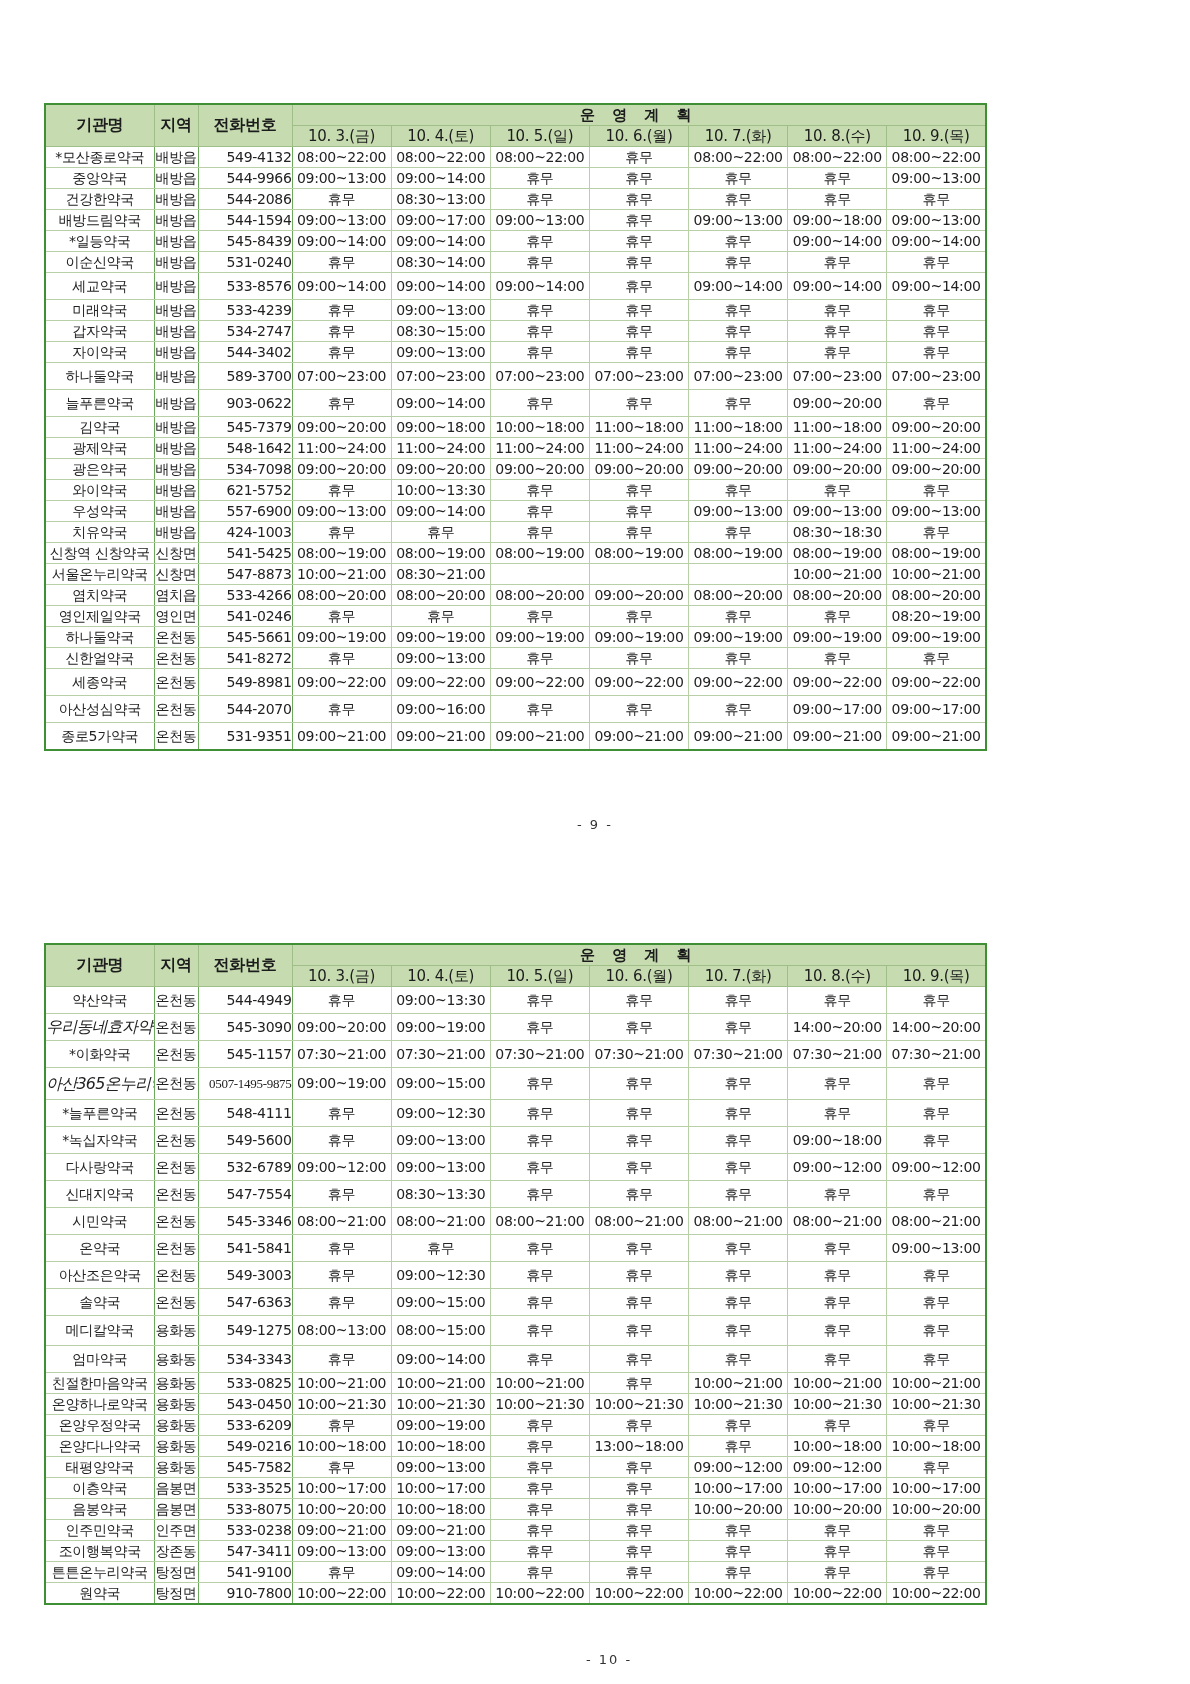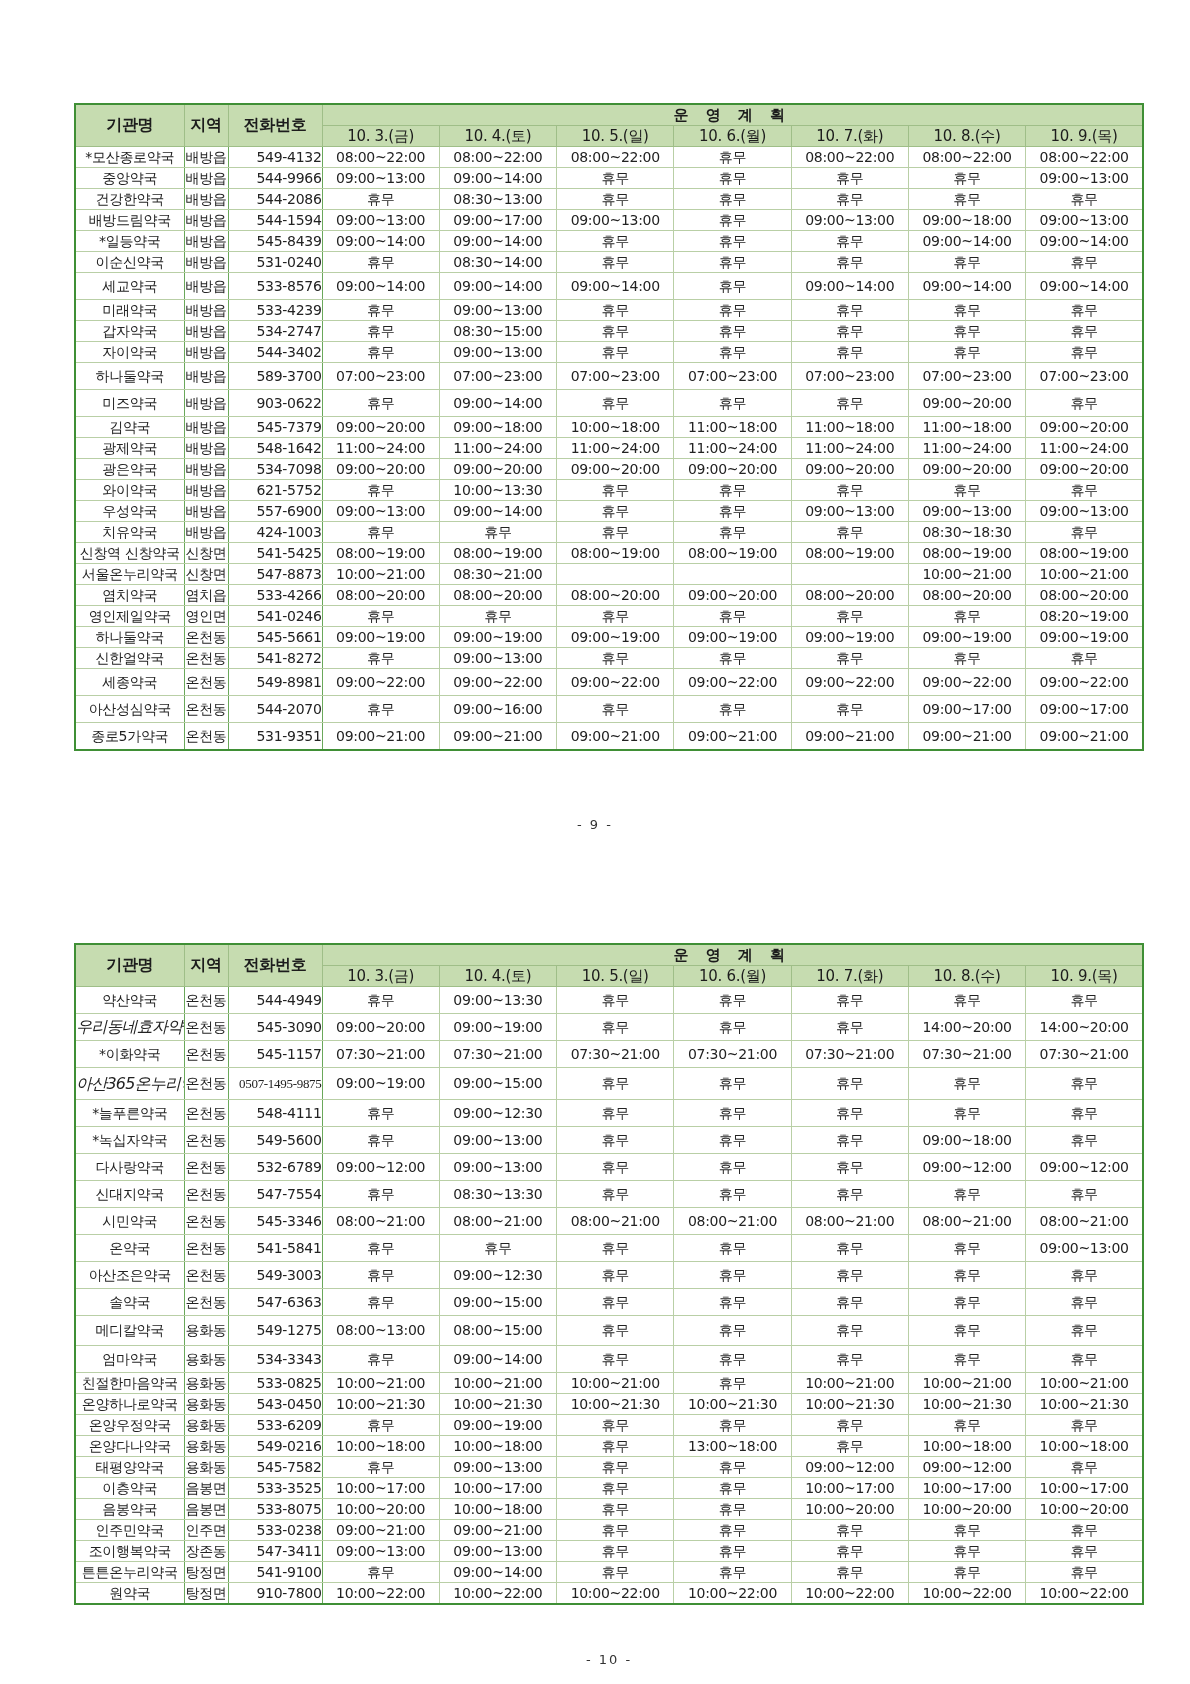--- a/index.html
+++ b/index.html
@@ -1,18 +1,18 @@
 <!DOCTYPE html>
 <html><head>
 <meta charset="utf-8">
 <style>
   html, body { margin: 0; padding: 0; background: #ffffff; }
   body { width: 1190px; height: 1684px; position: relative; overflow: hidden;
          font-family: "DejaVu Sans", "Liberation Sans", sans-serif; color: #222; }
-  .tbl { position: absolute; left: 74px; width: 1070px; border-collapse: collapse;
+  .tbl { position: absolute; left: 44px; width: 943px; border-collapse: collapse;
          table-layout: fixed; border: 2px solid #3f8f35; font-size: 14px; padding-left: 43px; }
   .tbl col.c-name { width: 109px; }
   .tbl col.c-area { width: 44px; }
   .tbl col.c-phone { width: 94px; }
   .tbl td, .tbl th { border: 1px solid #b9cfa6; text-align: center; padding: 0; white-space: nowrap; overflow: hidden; letter-spacing: -0.3px; }
   .tbl thead th { background: #c6dcb0; font-weight: bold; color: #1c1c1c; border-color: #9fbe88; }
   .tbl thead th.big { font-size: 16px; }
   .tbl thead th.plan { letter-spacing: 6px; font-size: 15px; height: 20px; }
   .tbl thead tr.dates th { font-size: 15px; height: 20px; font-weight: normal; }
   .tbl td.name, .tbl td.area { border-right-color: #6aa85a; }
@@ -185,21 +185,21 @@
         <td class="phone">589-3700</td>
         <td>07:00~23:00</td>
         <td>07:00~23:00</td>
         <td>07:00~23:00</td>
         <td>07:00~23:00</td>
         <td>07:00~23:00</td>
         <td>07:00~23:00</td>
         <td>07:00~23:00</td>
       </tr>
       <tr class="tall">
-        <td class="name">미즈약국</td>
+        <td class="name">늘푸른약국</td>
         <td class="area">배방읍</td>
         <td class="phone">903-0622</td>
         <td>휴무</td>
         <td>09:00~14:00</td>
         <td>휴무</td>
         <td>휴무</td>
         <td>휴무</td>
         <td>09:00~20:00</td>
         <td>휴무</td>
       </tr>

